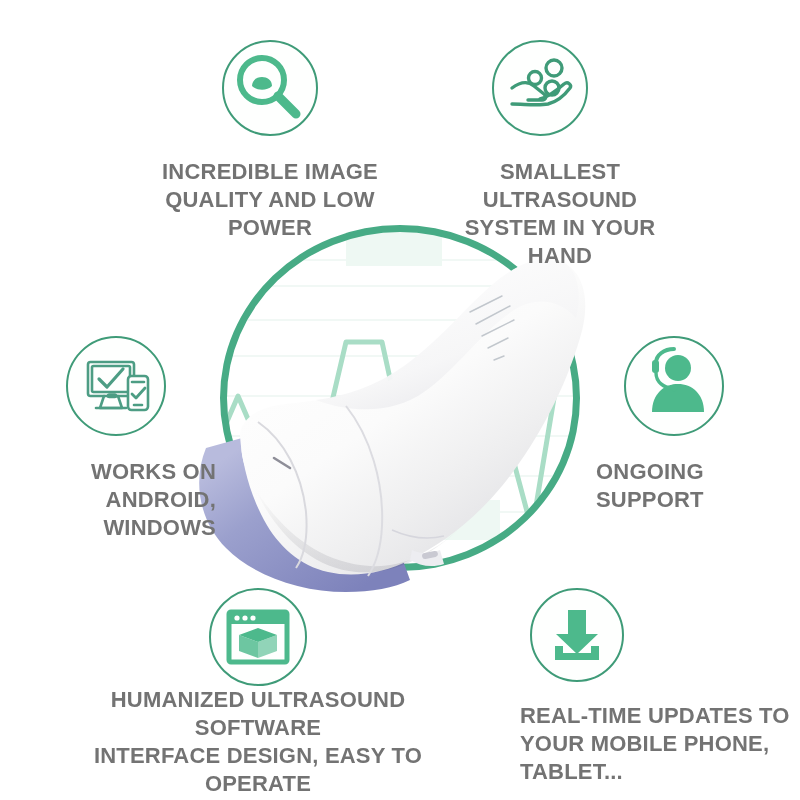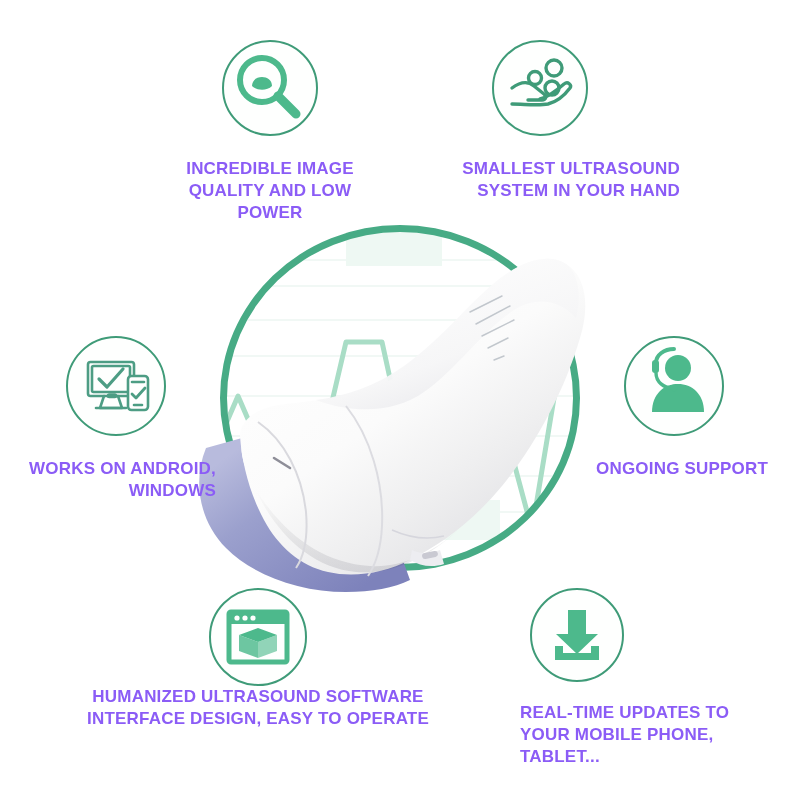--- a/index.html
+++ b/index.html
@@ -5,31 +5,31 @@
   html,body{margin:0;padding:0;background:#ffffff;}
   body{width:800px;height:800px;overflow:hidden;
        font-family:"Liberation Sans","DejaVu Sans",sans-serif;}
   #stage{position:relative;width:800px;height:800px;background:#fff;overflow:hidden;}
 
   
   .feature{position:absolute;}
   .ficon{position:relative;border:2px solid #3f9b78;border-radius:50%;
          background:#fefffe;box-sizing:border-box;}
   .ficon svg{position:absolute;left:0;top:0;}
-  .flabel{color:#8b5cf6;font-weight:bold;letter-spacing:.2px;line-height:1.28;
-          font-size:17px;white-space:pre-line;}
+  .flabel{color:#737373;font-weight:bold;letter-spacing:.2px;line-height:1.28;
+          font-size:22px;white-space:pre-line;}
 
   
   #f-image      {left:160px; top:40px;  width:220px;}
   #f-image .ficon{width:96px;height:96px;margin:0 auto;}
   #f-image .flabel{text-align:center;margin-top:22px;}
 
   #f-smallest   {left:440px; top:40px;  width:240px;}
   #f-smallest .ficon{width:96px;height:96px;margin-left:52px;}
-  #f-smallest .flabel{text-align:right;margin-top:22px;}
+  #f-smallest .flabel{text-align:center;margin-top:22px;}
 
   #f-works      {left:16px;  top:336px; width:200px;}
   #f-works .ficon{width:100px;height:100px;margin-left:50px;}
   #f-works .flabel{text-align:right;margin-top:22px;}
 
   #f-support    {left:596px; top:336px; width:200px;}
   #f-support .ficon{width:100px;height:100px;margin-left:28px;}
   #f-support .flabel{text-align:left;margin-top:22px;}
 
   #f-software   {left:58px;  top:588px; width:400px;}

